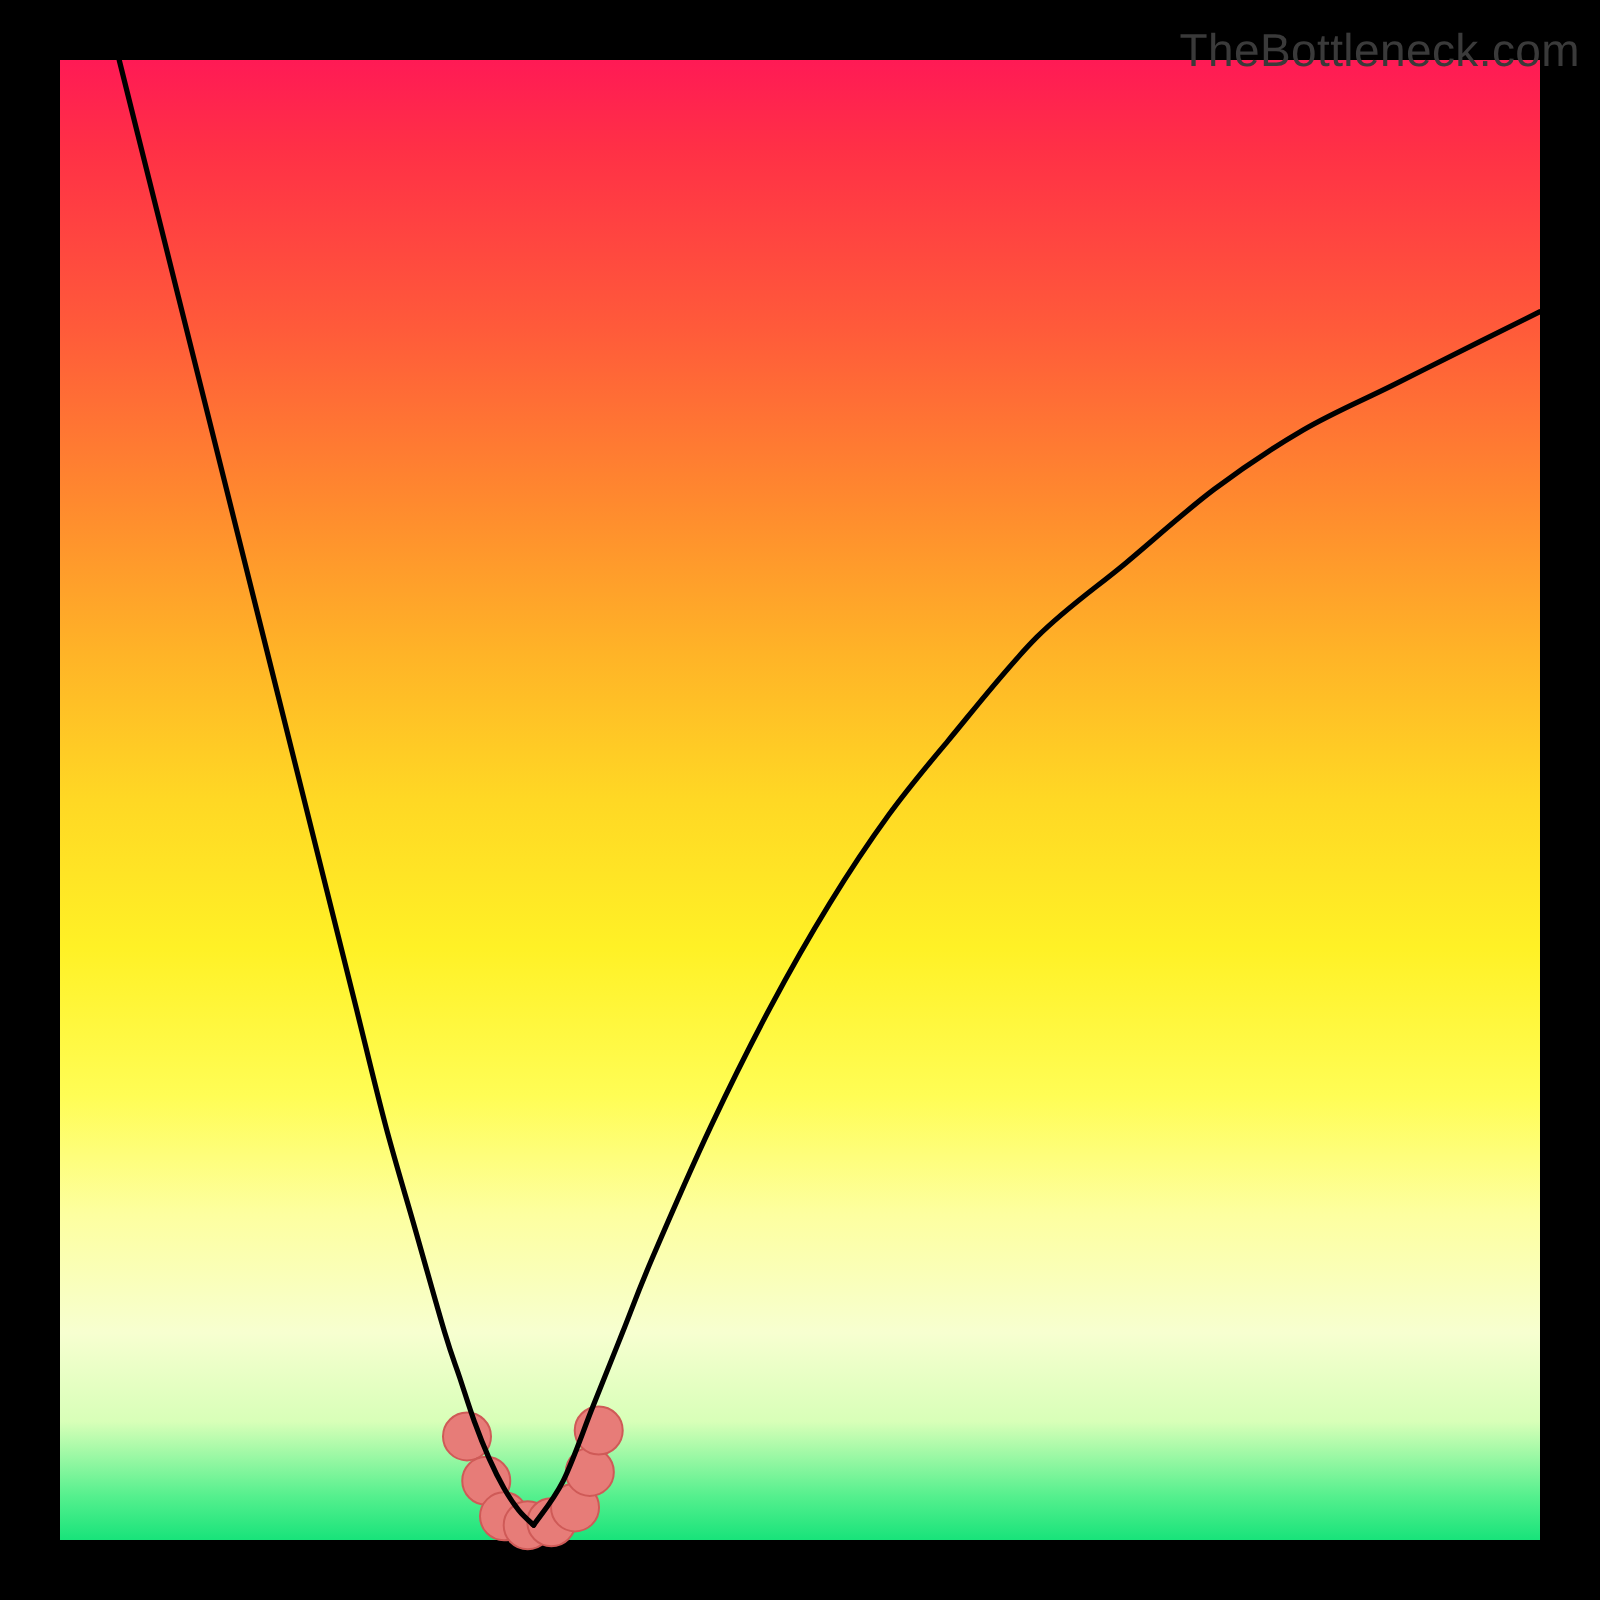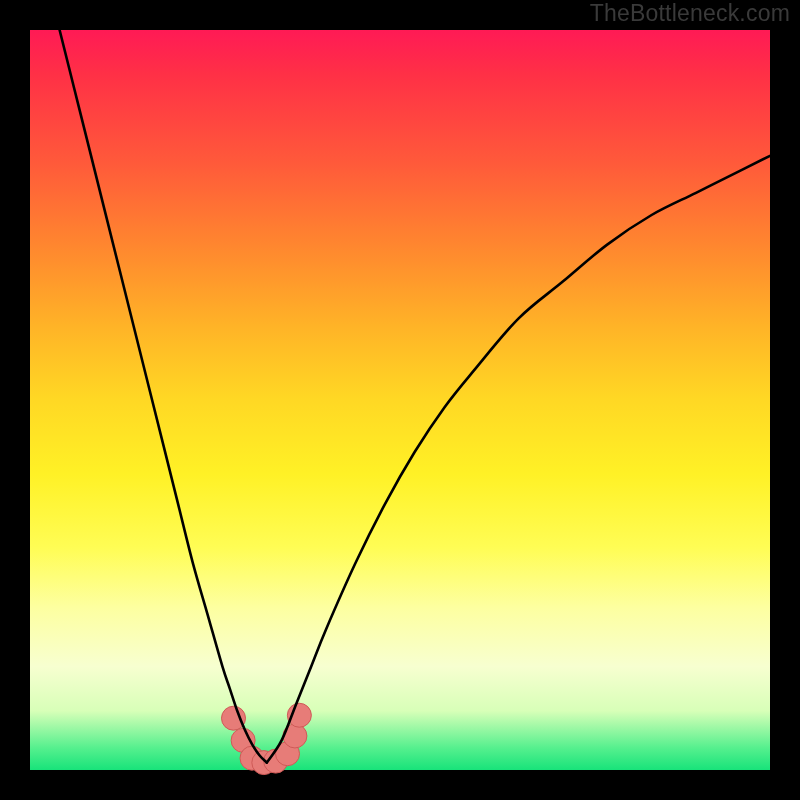--- a/index.html
+++ b/index.html
@@ -38,21 +38,21 @@
         #fffd55 70%,
         #fdffa0 78%,
         #f7ffd0 86%,
         #d8ffb8 92%,
         #56f08e 97%,
         #18e37a 100%
       );
   }
   .watermark {
     position: absolute;
-    top: 0;
+    top: 12px;
     right: 10px;
     color: #3a3a3a;
     font-size: 23px;
     font-weight: 500;
     letter-spacing: 0.2px;
     user-select: none;
     text-align: right;
   }
   svg.curves {
     position: absolute;

